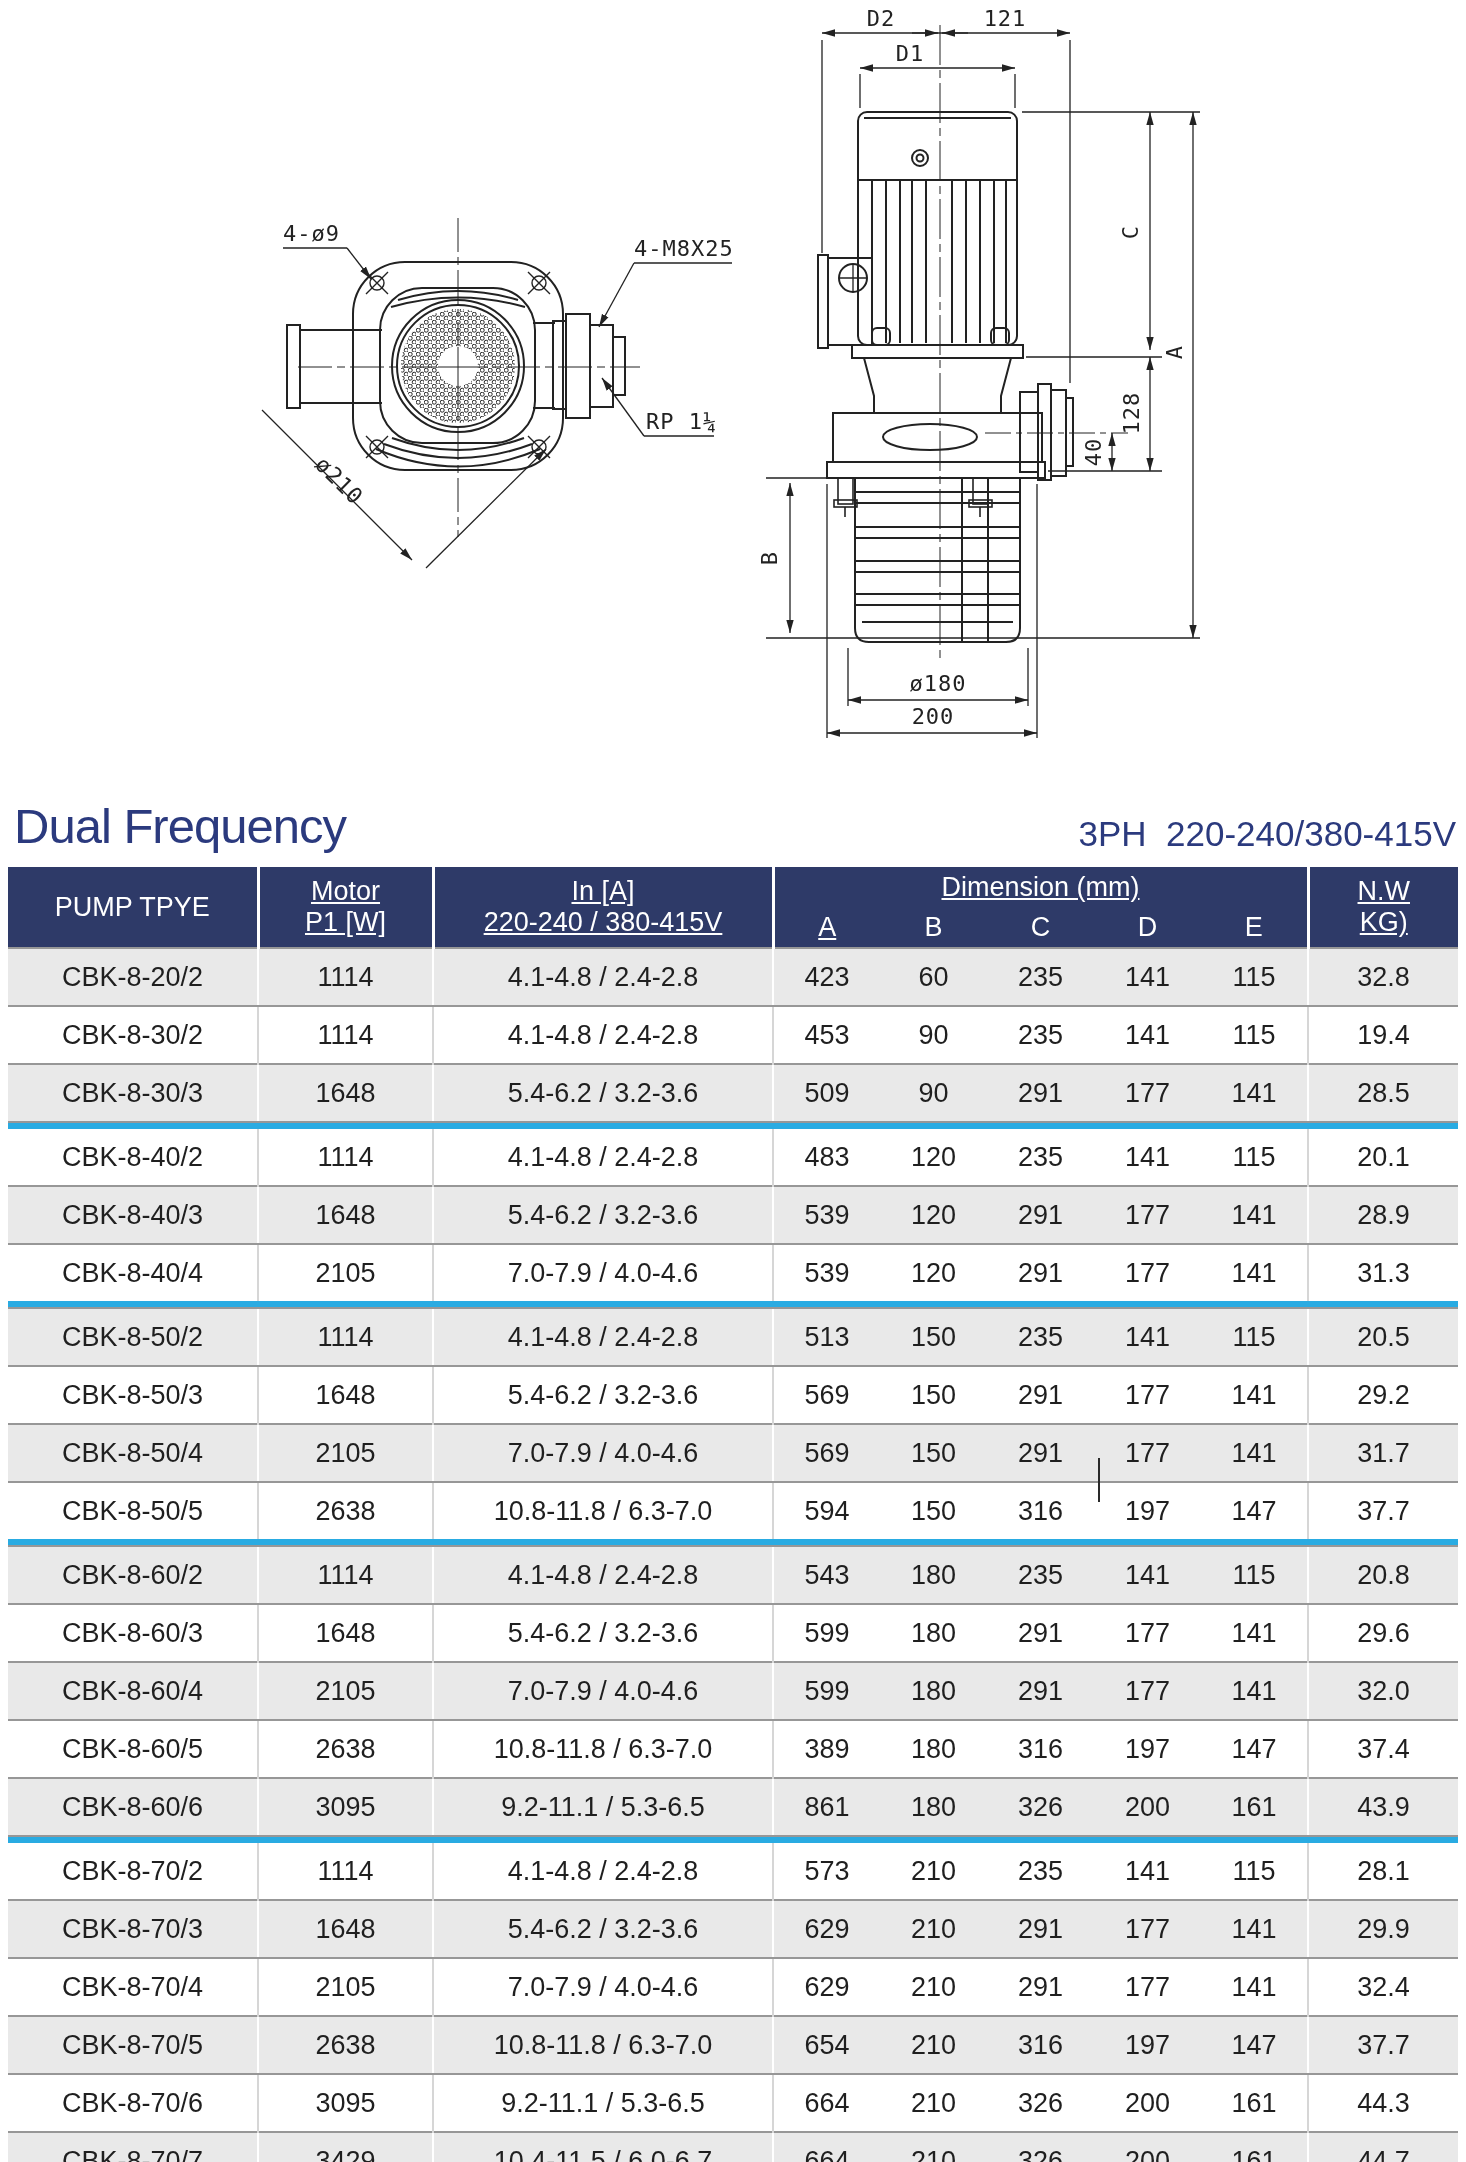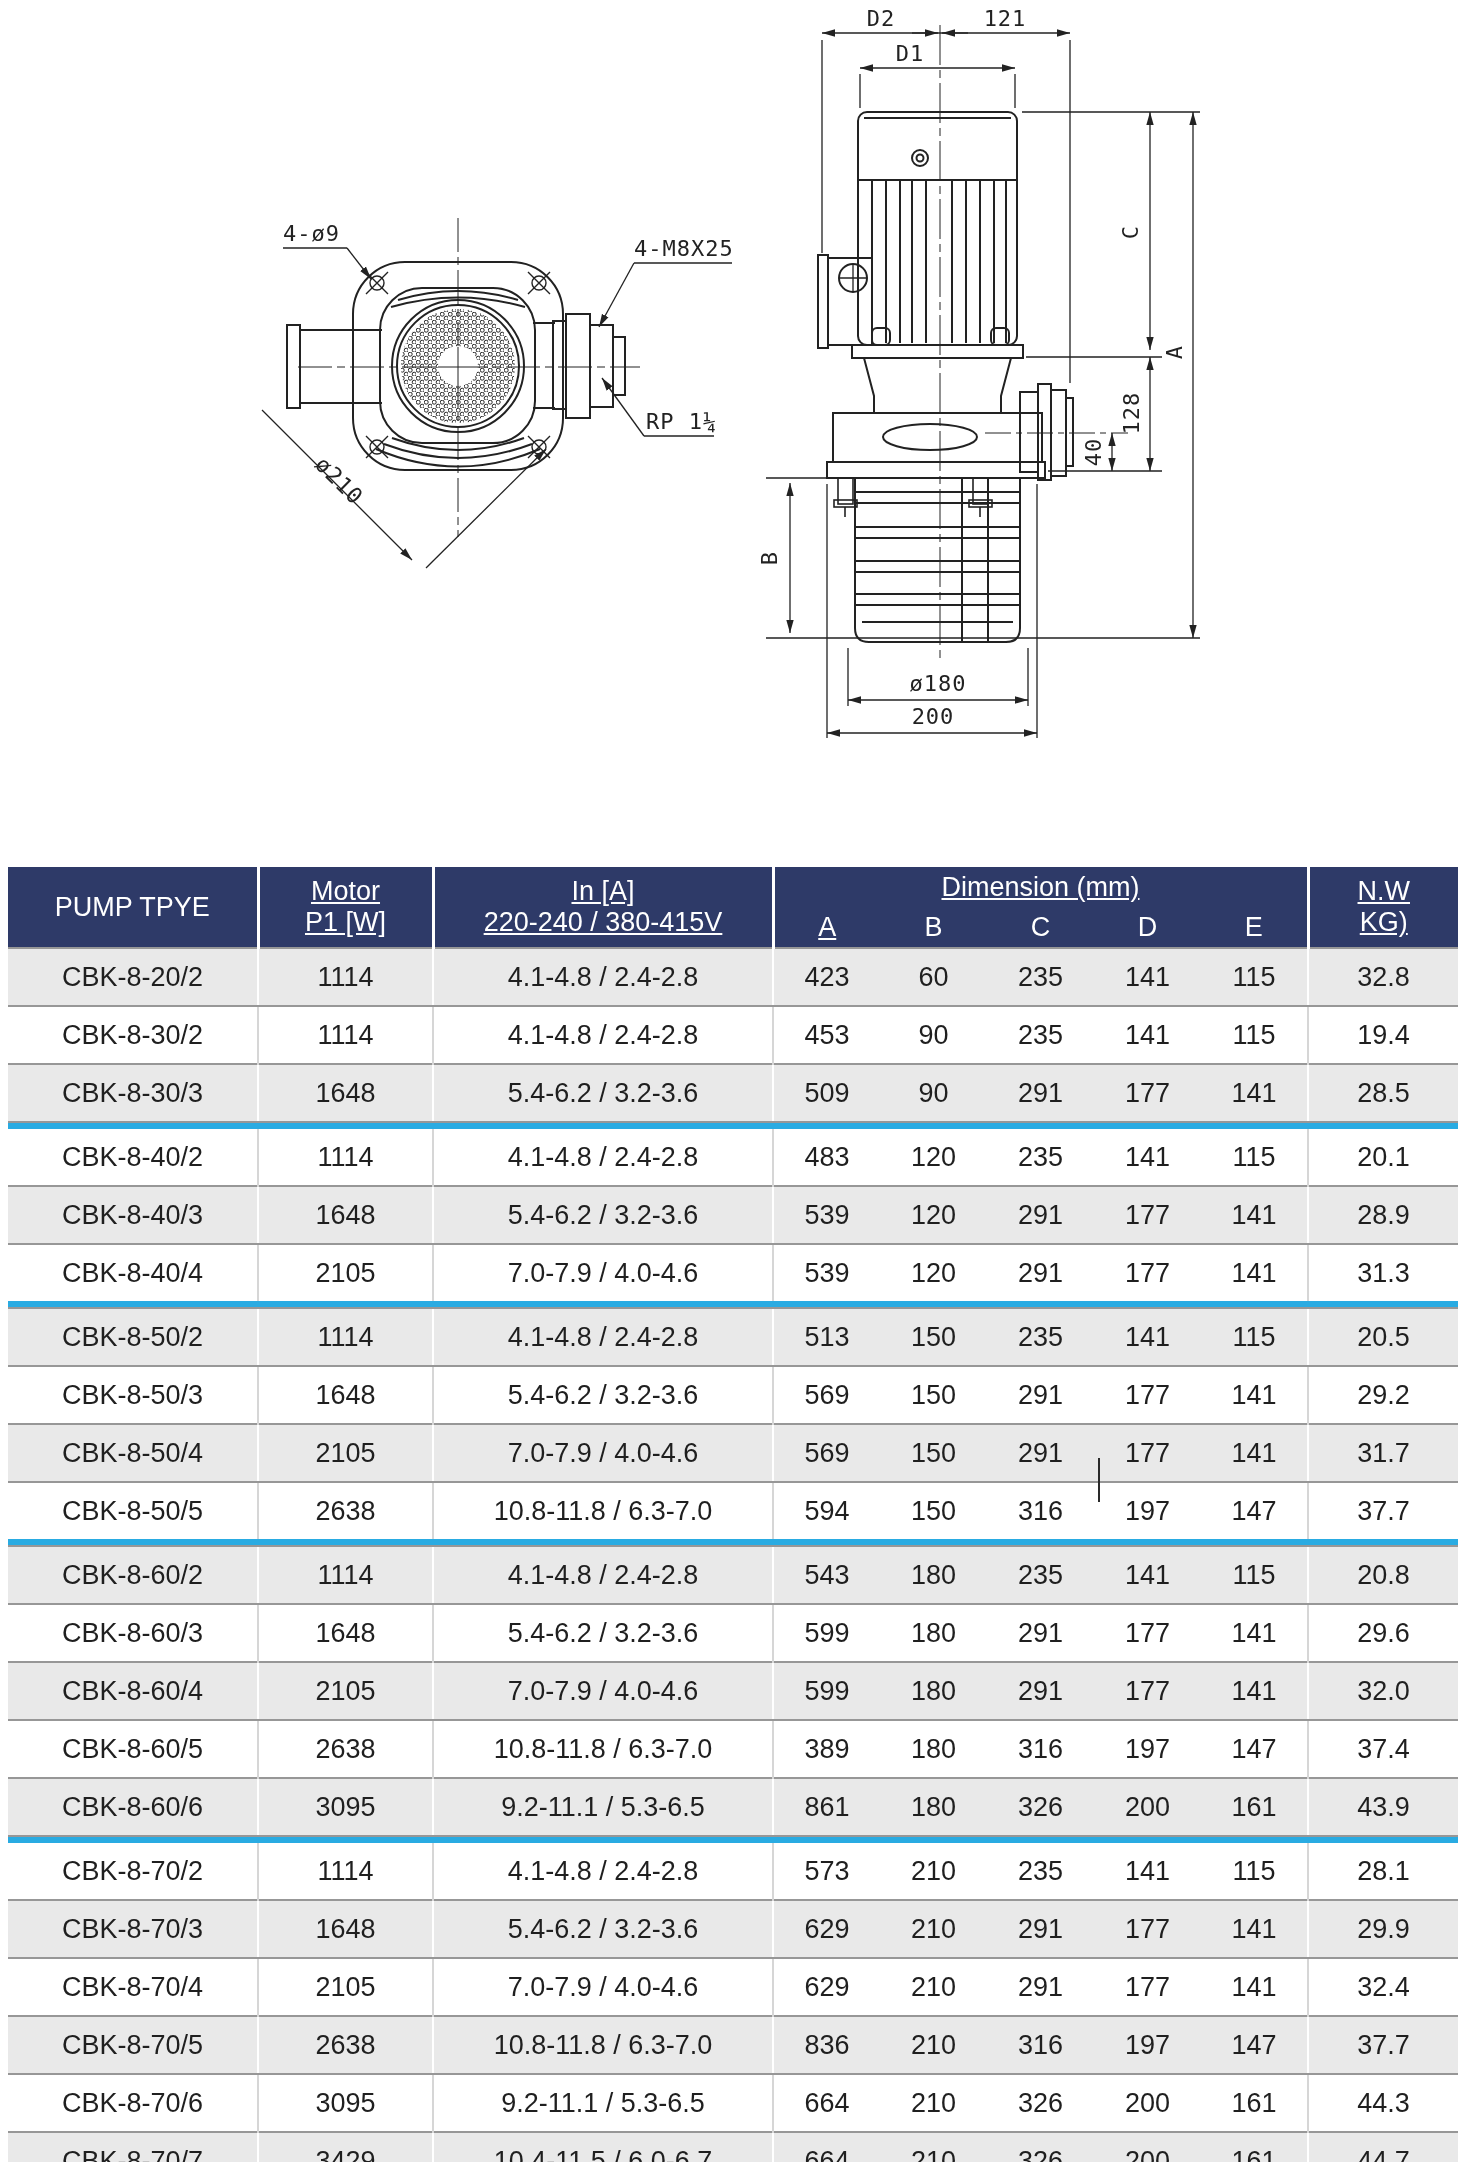--- a/index.html
+++ b/index.html
@@ -175,20 +175,24 @@
     <text text-anchor="middle" x="910" y="61">D1</text>
     <text text-anchor="middle" transform="translate(1138,232) rotate(-90)">C</text>
     <text text-anchor="middle" transform="translate(1139,413) rotate(-90)">128</text>
     <text text-anchor="middle" transform="translate(1101,452) rotate(-90)">40</text>
     <text text-anchor="middle" transform="translate(1182,352) rotate(-90)">A</text>
     <text text-anchor="middle" transform="translate(777,558) rotate(-90)">B</text>
     <text text-anchor="middle" x="938" y="691">ø180</text>
     <text text-anchor="middle" x="933" y="724">200</text>
   </svg>
 
+  <div class="title-row">
+    <div class="page-title">Dual Frequency</div>
+    <div class="voltage">3PH  220-240/380-415V</div>
+  </div>
 
   <table class="spec">
     <colgroup>
       <col style="width:250px">
         <col style="width:175px">
         <col style="width:340px">
       <col style="width:107px">
         <col style="width:107px">
         <col style="width:107px">
       <col style="width:107px">
@@ -428,21 +432,21 @@
       <td>210</td>
       <td>291</td>
       <td>177</td>
       <td>141</td>
       <td class="cb">32.4</td>
     </tr>
         <tr class="alt">
       <td>CBK-8-70/5</td>
       <td class="cb">2638</td>
       <td class="cb">10.8-11.8 / 6.3-7.0</td>
-      <td class="cb">836</td>
+      <td class="cb">654</td>
       <td>210</td>
       <td>316</td>
       <td>197</td>
       <td>147</td>
       <td class="cb">37.7</td>
     </tr>
         <tr>
       <td>CBK-8-70/6</td>
       <td class="cb">3095</td>
       <td class="cb">9.2-11.1 / 5.3-6.5</td>

